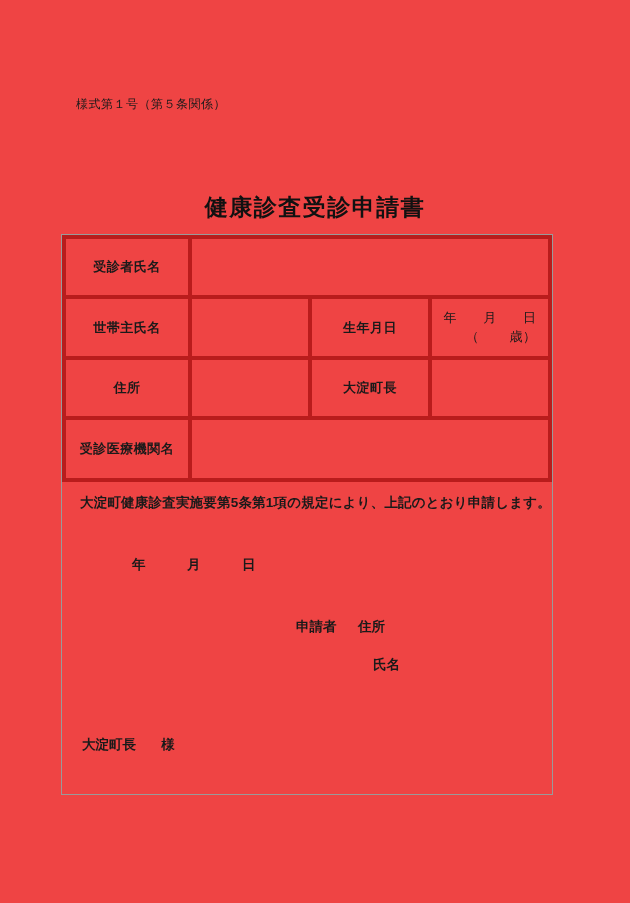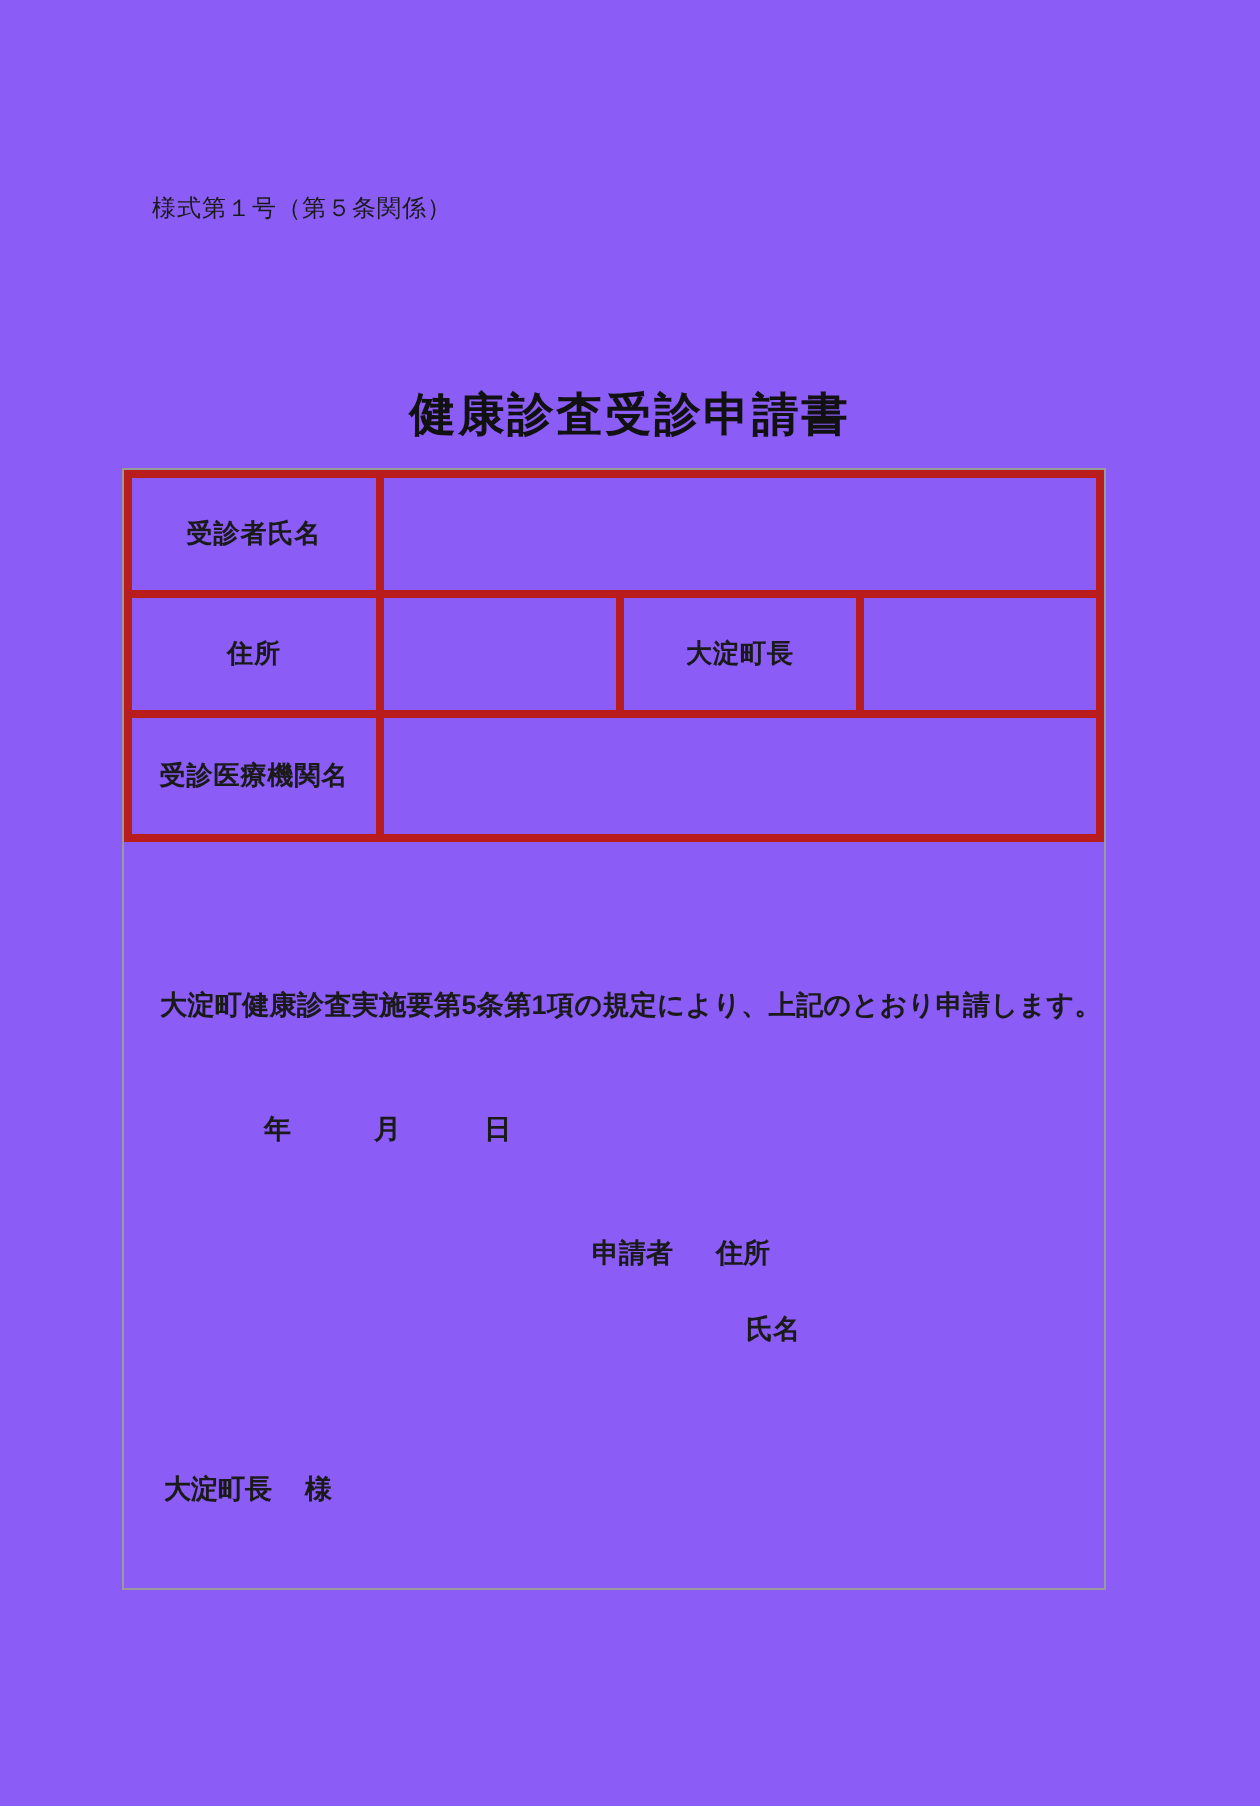--- a/index.html
+++ b/index.html
@@ -12,21 +12,21 @@
     height: 903px;
     position: relative;
     font-family: "Liberation Sans", "DejaVu Sans", sans-serif;
     color: #1a1a1a;
     -webkit-font-smoothing: antialiased;
   }
 
   .page {
     position: absolute;
     inset: 0;
-    background: #8b5cf6;
+    background: #ef4444;
   }
 
   
   .form-number {
     position: absolute;
     left: 76px;
     top: 96px;
     font-family: "Liberation Serif", "DejaVu Serif", serif;
     font-size: 12px;
     letter-spacing: 0.5px;
@@ -156,20 +156,21 @@
     font-weight: bold;
     margin-left: 16px;
   }
 
   .addressee {
     position: absolute;
     left: 20px;
     top: 258px;
     font-size: 13.5px;
     font-weight: bold;
+    font-family: Liberation Mono, monospace;
   }
   .addressee .gap { display: inline-block; width: 9px; }
 </style>
 </head>
 <body>
 
 <div class="page">
 
   <div class="form-number">様式第１号（第５条関係）</div>
 
@@ -177,20 +178,39 @@
 
   <div class="form-box">
 
     <table class="form-table">
       <tbody>
         <tr class="r1">
           <td class="label c-label">受診者氏名</td>
           <td class="blank" colspan="3"></td>
         </tr>
 
+        <tr class="r2">
+          <td class="label c-label">世帯主氏名</td>
+          <td class="blank c-mid"></td>
+          <td class="label c-label2">生年月日</td>
+          <td class="bd-cell c-right">
+            <span class="bd-line1">
+              <span>年</span>
+              <span class="sp-wide"></span>
+              <span>月</span>
+              <span class="sp-wide"></span>
+              <span>日</span>
+            </span>
+            <span class="bd-line2">
+              <span>（</span>
+              <span class="sp-mid"></span>
+              <span>歳）</span>
+            </span>
+          </td>
+        </tr>
 
         <tr class="r3">
           <td class="label c-label">住所</td>
           <td class="blank c-mid"></td>
           <td class="label c-label2">大淀町長</td>
           <td class="blank c-right"></td>
         </tr>
 
         <tr class="r4">
           <td class="label c-label">受診医療機関名</td>

